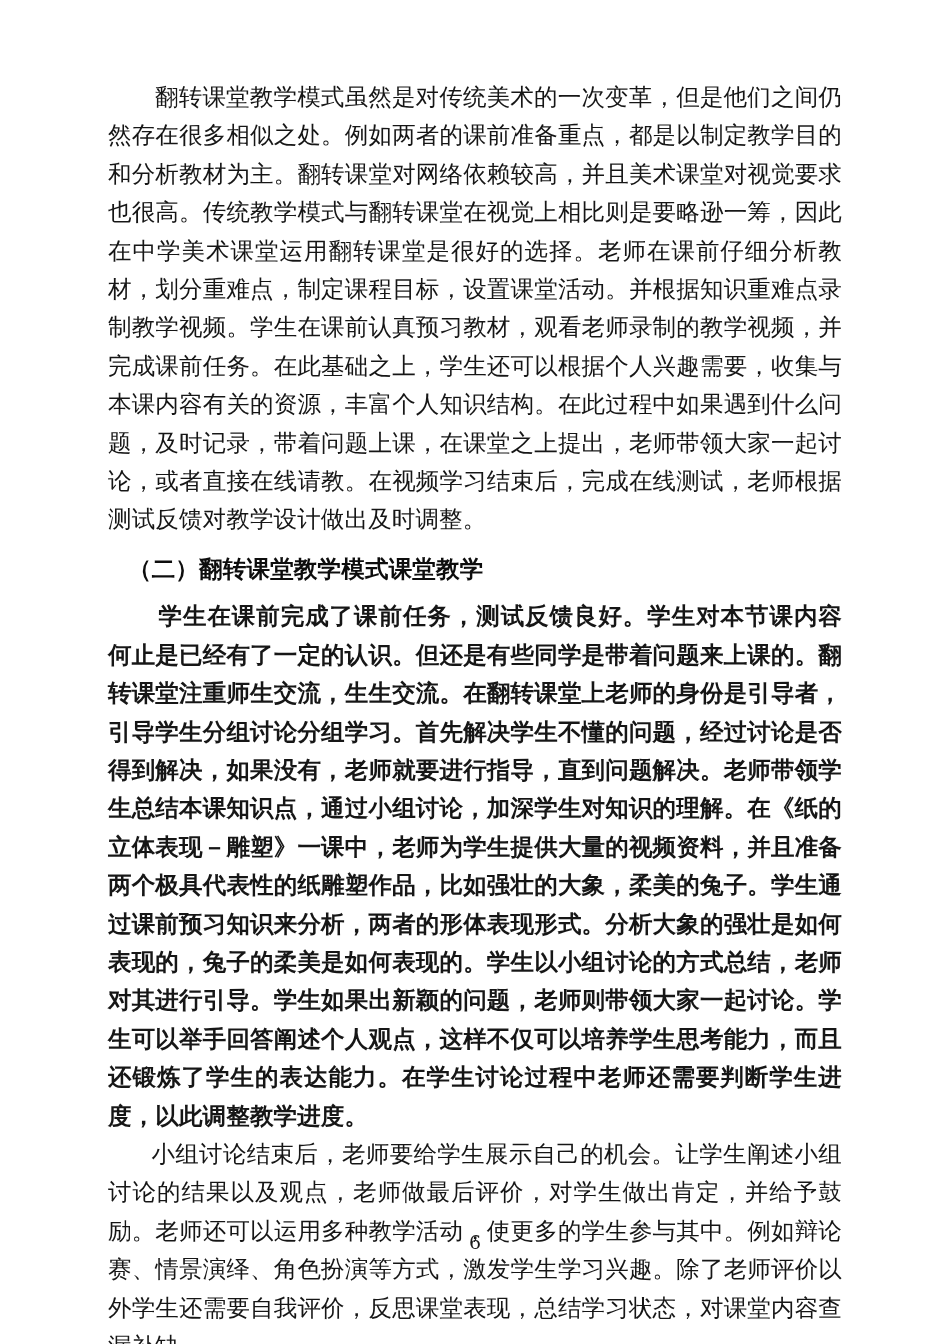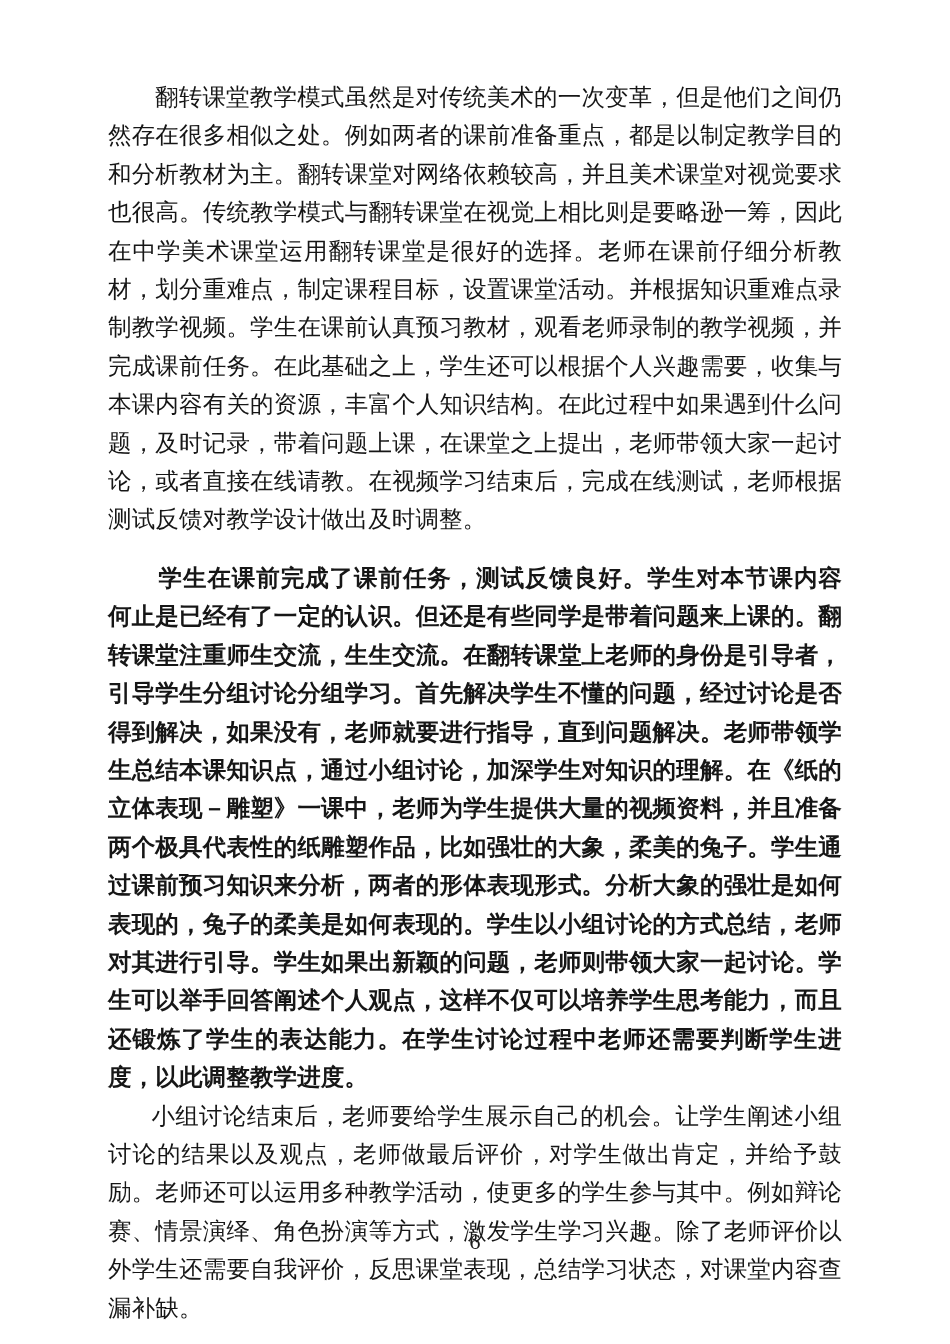--- a/index.html
+++ b/index.html
@@ -71,20 +71,21 @@
 <body>
 
 <div class="page">
 
   <div class="content">
 
     <p class="para indent-2">翻转课堂教学模式虽然是对传统美术的一次变革，但是他们之间仍然存在很多相似之处。例如两者的课前准备重点，都是以制定教学目的和分析教材为主。翻转课堂对网络依赖较高，并且美术课堂对视觉要求也很高。传统教学模式与翻转课堂在视觉上相比则是要略逊一筹，因此在中学美术课堂运用翻转课堂是很好的选择。老师在课前仔细分析教材，划分重难点，制定课程目标，设置课堂活动。并根据知识重难点录制教学视频。学生在课前认真预习教材，观看老师录制的教学视频，并完成课前任务。在此基础之上，学生还可以根据个人兴趣需要，收集与本课内容有关的资源，丰富个人知识结构。在此过程中如果遇到什么问题，及时记录，带着问题上课，在课堂之上提出，老师带领大家一起讨论，或者直接在线请教。在视频学习结束后，完成在线测试，老师根据测试反馈对教学设计做出及时调整。</p>
 
     <div class="gap-heading-top"></div>
 
+    <h2 class="heading">（二）翻转课堂教学模式课堂教学</h2>
 
     <div class="gap-heading-bottom"></div>
 
     <p class="para indent-2p">学生在课前完成了课前任务，测试反馈良好。学生对本节课内容何止是已经有了一定的认识。但还是有些同学是带着问题来上课的。翻转课堂注重师生交流，生生交流。在翻转课堂上老师的身份是引导者，引导学生分组讨论分组学习。首先解决学生不懂的问题，经过讨论是否得到解决，如果没有，老师就要进行指导，直到问题解决。老师带领学生总结本课知识点，通过小组讨论，加深学生对知识的理解。在《纸的立体表现－雕塑》一课中，老师为学生提供大量的视频资料，并且准备两个极具代表性的纸雕塑作品，比如强壮的大象，柔美的兔子。学生通过课前预习知识来分析，两者的形体表现形式。分析大象的强壮是如何表现的，兔子的柔美是如何表现的。学生以小组讨论的方式总结，老师对其进行引导。学生如果出新颖的问题，老师则带领大家一起讨论。学生可以举手回答阐述个人观点，这样不仅可以培养学生思考能力，而且还锻炼了学生的表达能力。在学生讨论过程中老师还需要判断学生进度，以此调整教学进度。</p>
 
     <p class="para indent-1p8">小组讨论结束后，老师要给学生展示自己的机会。让学生阐述小组讨论的结果以及观点，老师做最后评价，对学生做出肯定，并给予鼓励。老师还可以运用多种教学活动，使更多的学生参与其中。例如辩论赛、情景演绎、角色扮演等方式，激发学生学习兴趣。除了老师评价以外学生还需要自我评价，反思课堂表现，总结学习状态，对课堂内容查漏补缺。</p>
 
   </div>
 
   <div class="page-number">6</div>

